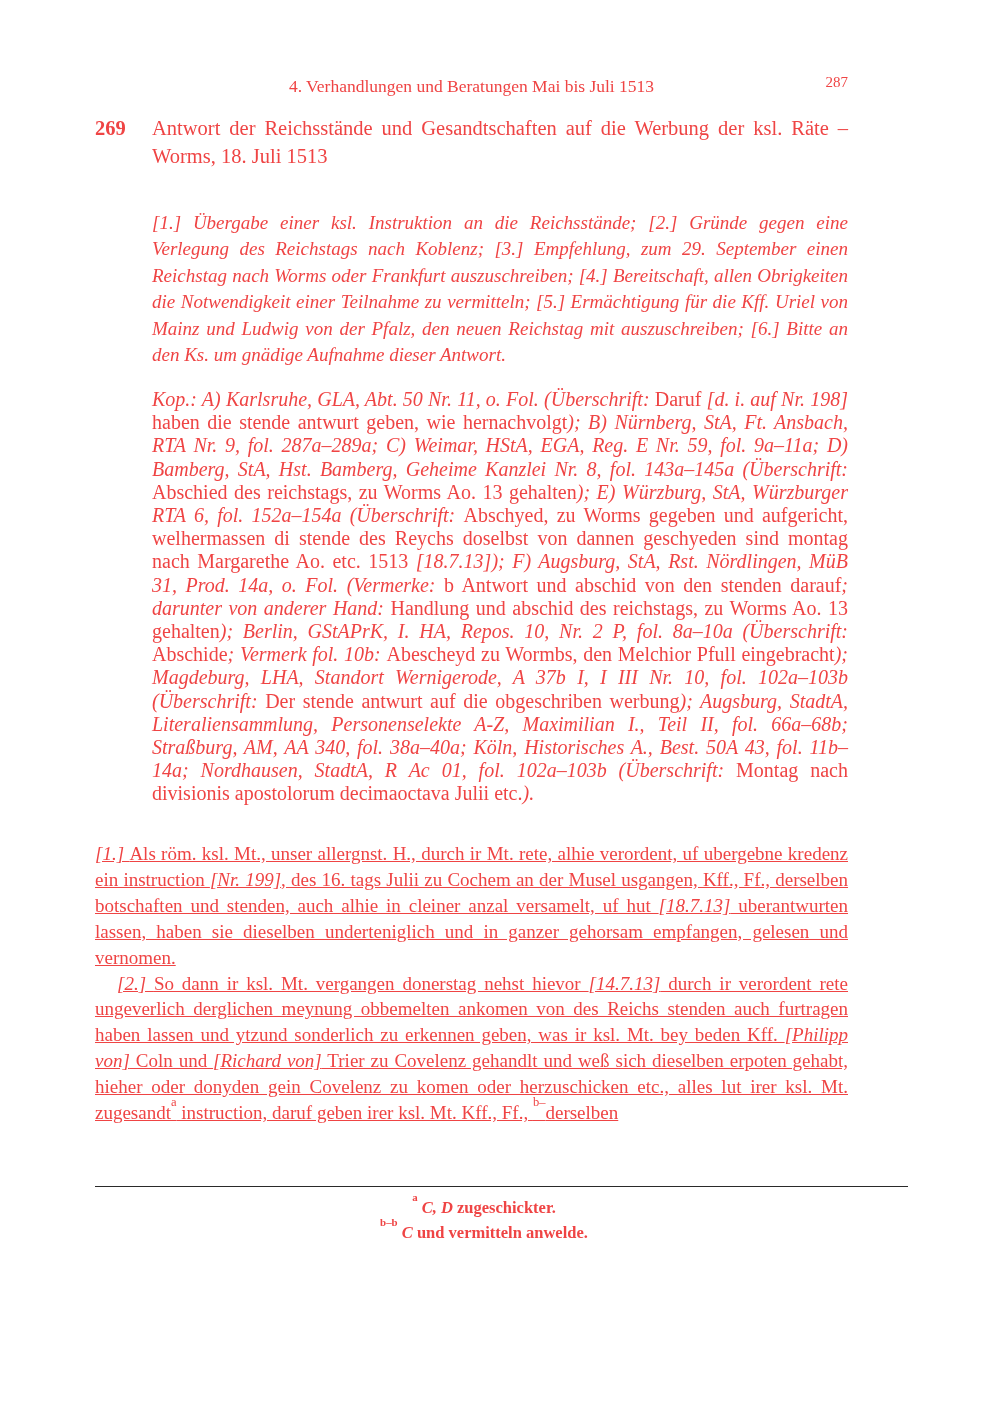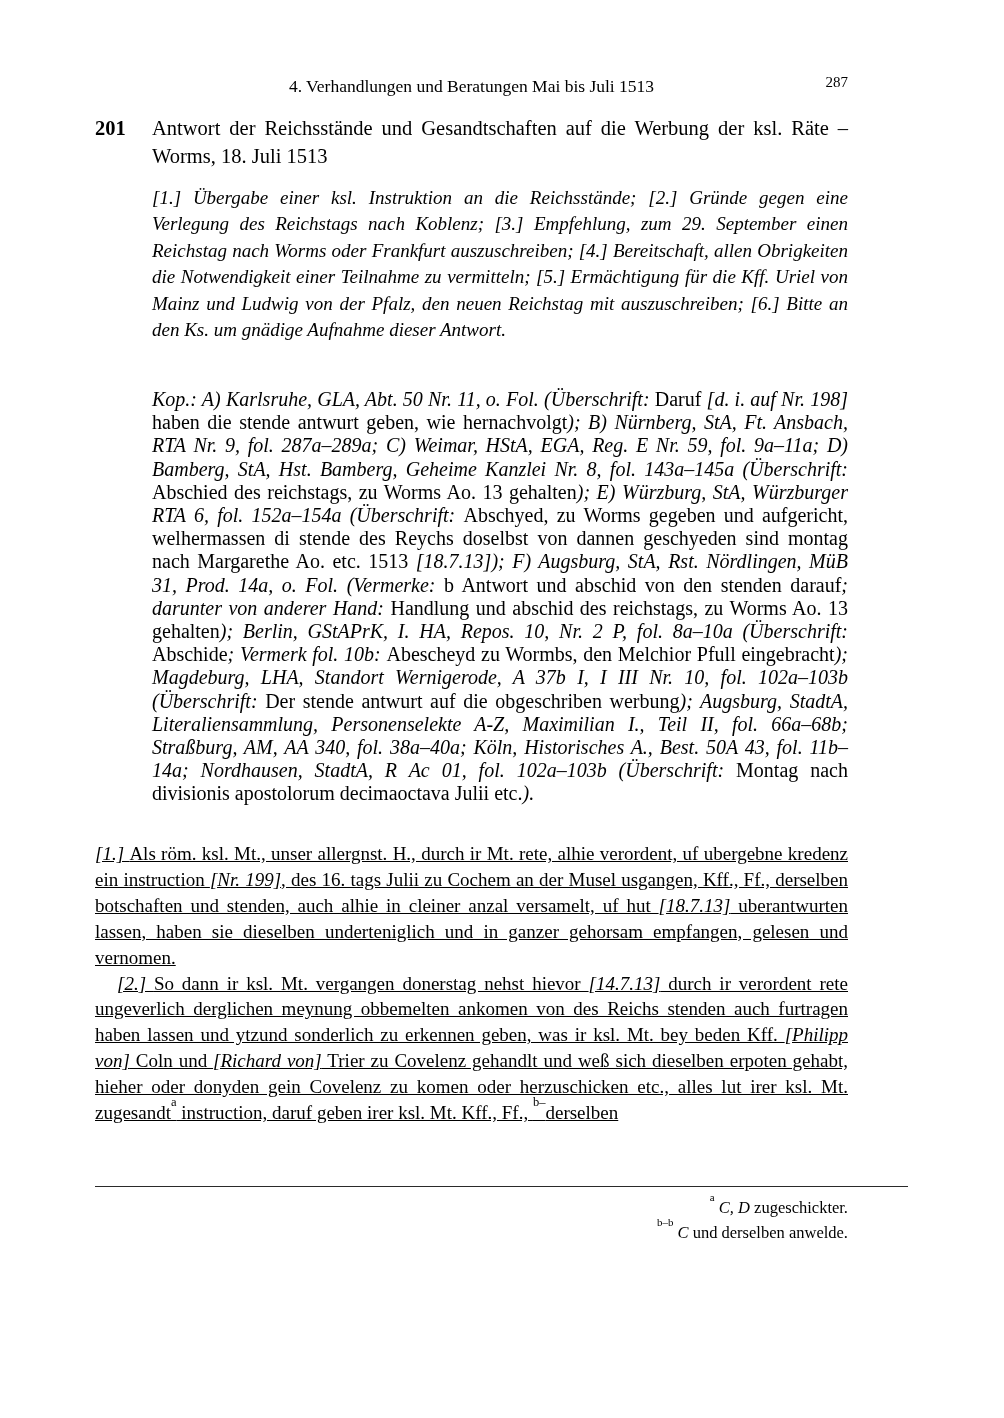--- a/index.html
+++ b/index.html
@@ -2,21 +2,21 @@
 <html><head>
 <meta charset="utf-8">
 <style>
   * { margin:0; padding:0; box-sizing:border-box; }
   html,body { background:#d9d9d9; }
   .page {
     position:relative;
     width:1004px; height:1418px;
     margin:0 auto;
     background:#ffffff;
-    color:#000000;
+    color:#ef4444;
     font-family:"Liberation Serif", "DejaVu Serif", serif;
     overflow:hidden;
   }
   .it { font-style:italic; }
   sup { font-size:66%; line-height:0; position:relative; top:-0.48em; }
 
   .running-header {
     position:absolute; top:76px; left:95px; width:753px;
     font-size:17.5px;
   }
@@ -24,21 +24,21 @@
   .page-number { position:absolute; right:0; top:-2px; font-size:15px; }
 
   .entry-heading { position:absolute; top:114px; left:95px; width:753px; }
   .entry-number { position:absolute; left:0; top:0; font-weight:bold; font-size:20.5px; line-height:28px; }
   .entry-title {
     margin-left:57px; font-weight:normal; font-size:20.5px;
     line-height:28px; text-align:justify;
   }
 
   .abstract {
-    position:absolute; top:185px; left:152px; width:696px;
+    position:absolute; top:210px; left:152px; width:696px;
     font-style:italic; font-size:19px; line-height:26.4px;
     text-align:justify;
   }
   
 
   .kop {
     position:absolute; top:388px; left:152px; width:696px;
     font-size:20px; line-height:23.2px; text-align:justify;
   }
 
@@ -46,45 +46,45 @@
     position:absolute; top:841px; left:95px; width:753px;
     font-size:19px; line-height:25.9px; text-align:justify;text-decoration:underline;
   }
   .body-par.indent { text-indent:22px; }
 
   .footnotes {
     position:absolute; top:1186px; left:95px; width:753px;
     font-size:16.5px; line-height:24.5px;
   }
   .fn-rule { width:813px; height:1px; background:#2a2a2a; margin-bottom:9px; }
-  .footnote { margin-left:25px; text-align:right; }
+  .footnote { margin-left:25px; text-align:center;font-weight:bold; }
 </style>
 </head>
 <body>
 
 <div class="page">
 
   <header class="running-header">
     <span class="running-title">4. Verhandlungen und Beratungen Mai bis Juli 1513</span>
     <span class="page-number">287</span>
   </header>
 
   <section class="entry-heading">
-    <span class="entry-number">201</span>
+    <span class="entry-number">269</span>
     <h1 class="entry-title">Antwort der Reichsstände und Gesandtschaften auf die Werbung der ksl. Räte – Worms, 18. Juli 1513</h1>
   </section>
 
   <p class="abstract"><span class="it">[1.] Übergabe einer ksl. Instruktion an die Reichsstände; [2.] Gründe gegen eine Verlegung des Reichstags nach Koblenz; [3.] Empfehlung, zum 29. September einen Reichstag nach Worms oder Frankfurt auszuschreiben; [4.] Bereitschaft, allen Obrigkeiten die Notwendigkeit einer Teilnahme zu vermitteln; [5.] Ermächtigung für die Kff. Uriel von Mainz und Ludwig von der Pfalz, den neuen Reichstag mit auszuschreiben; [6.] Bitte an den Ks. um gnädige Aufnahme dieser Antwort.</span></p>
 
   <p class="kop"><span class="it">Kop.: A) Karlsruhe, GLA, Abt. 50 Nr. 11, o. Fol. (Überschrift: </span><span>Daruf </span><span class="it">[d. i. auf Nr. 198] </span><span>haben die stende antwurt geben, wie hernachvolgt</span><span class="it">); B) Nürnberg, StA, Ft. Ansbach, RTA Nr. 9, fol. 287a–289a; C) Weimar, HStA, EGA, Reg. E Nr. 59, fol. 9a–11a; D) Bamberg, StA, Hst. Bamberg, Geheime Kanzlei Nr. 8, fol. 143a–145a (Überschrift: </span><span>Abschied des reichstags, zu Worms Ao. 13 gehalten</span><span class="it">); E) Würzburg, StA, Würzburger RTA 6, fol. 152a–154a (Überschrift: </span><span>Abschyed, zu Worms gegeben und aufgericht, welhermassen di stende des Reychs doselbst von dannen geschyeden sind montag nach Margarethe Ao. etc. 1513 </span><span class="it">[18.7.13]); F) Augsburg, StA, Rst. Nördlingen, MüB 31, Prod. 14a, o. Fol. (Vermerke: </span><span>b Antwort und abschid von den stenden darauf</span><span class="it">; darunter von anderer Hand: </span><span>Handlung und abschid des reichstags, zu Worms Ao. 13 gehalten</span><span class="it">); Berlin, GStAPrK, I. HA, Repos. 10, Nr. 2 P, fol. 8a–10a (Überschrift: </span><span>Abschide</span><span class="it">; Vermerk fol. 10b: </span><span>Abescheyd zu Wormbs, den Melchior Pfull eingebracht</span><span class="it">); Magdeburg, LHA, Standort Wernigerode, A 37b I, I III Nr. 10, fol. 102a–103b (Überschrift: </span><span>Der stende antwurt auf die obgeschriben werbung</span><span class="it">); Augsburg, StadtA, Literaliensammlung, Personenselekte A-Z, Maximilian I., Teil II, fol. 66a–68b; Straßburg, AM, AA 340, fol. 38a–40a; Köln, Historisches A., Best. 50A 43, fol. 11b–14a; Nordhausen, StadtA, R Ac 01, fol. 102a–103b (Überschrift: </span><span>Montag nach divisionis apostolorum decimaoctava Julii etc.</span><span class="it">).</span></p>
 
   <div class="body-text">
     <p class="body-par"><span class="it">[1.] </span><span>Als röm. ksl. Mt., unser allergnst. H., durch ir Mt. rete, alhie verordent, uf ubergebne kredenz ein instruction </span><span class="it">[Nr. 199]</span><span>, des 16. tags Julii zu Cochem an der Musel usgangen, Kff., Ff., derselben botschaften und stenden, auch alhie in cleiner anzal versamelt, uf hut </span><span class="it">[18.7.13]</span><span> uberantwurten lassen, haben sie dieselben underteniglich und in ganzer gehorsam empfangen, gelesen und vernomen.</span></p>
     <p class="body-par indent"><span class="it">[2.] </span><span>So dann ir ksl. Mt. vergangen donerstag nehst hievor </span><span class="it">[14.7.13]</span><span> durch ir verordent rete ungeverlich derglichen meynung obbemelten ankomen von des Reichs stenden auch furtragen haben lassen und ytzund sonderlich zu erkennen geben, was ir ksl. Mt. bey beden Kff. </span><span class="it">[Philipp von]</span><span> Coln und </span><span class="it">[Richard von]</span><span> Trier zu Covelenz gehandlt und weß sich dieselben erpoten gehabt, hieher oder donyden gein Covelenz zu komen oder herzuschicken etc., alles lut irer ksl. Mt. zugesandt</span><sup>a</sup><span> instruction, daruf geben irer ksl. Mt. Kff., Ff., </span><sup>b–</sup><span>derselben</span></p>
   </div>
 
   <footer class="footnotes">
     <div class="fn-rule"></div>
     <p class="footnote"><sup>a</sup><span class="it"> C, D</span><span> zugeschickter.</span></p>
-    <p class="footnote"><sup>b–b</sup><span class="it"> C</span><span> und derselben anwelde.</span></p>
+    <p class="footnote"><sup>b–b</sup><span class="it"> C</span><span> und vermitteln anwelde.</span></p>
   </footer>
 
 </div>
 
 </body></html>

